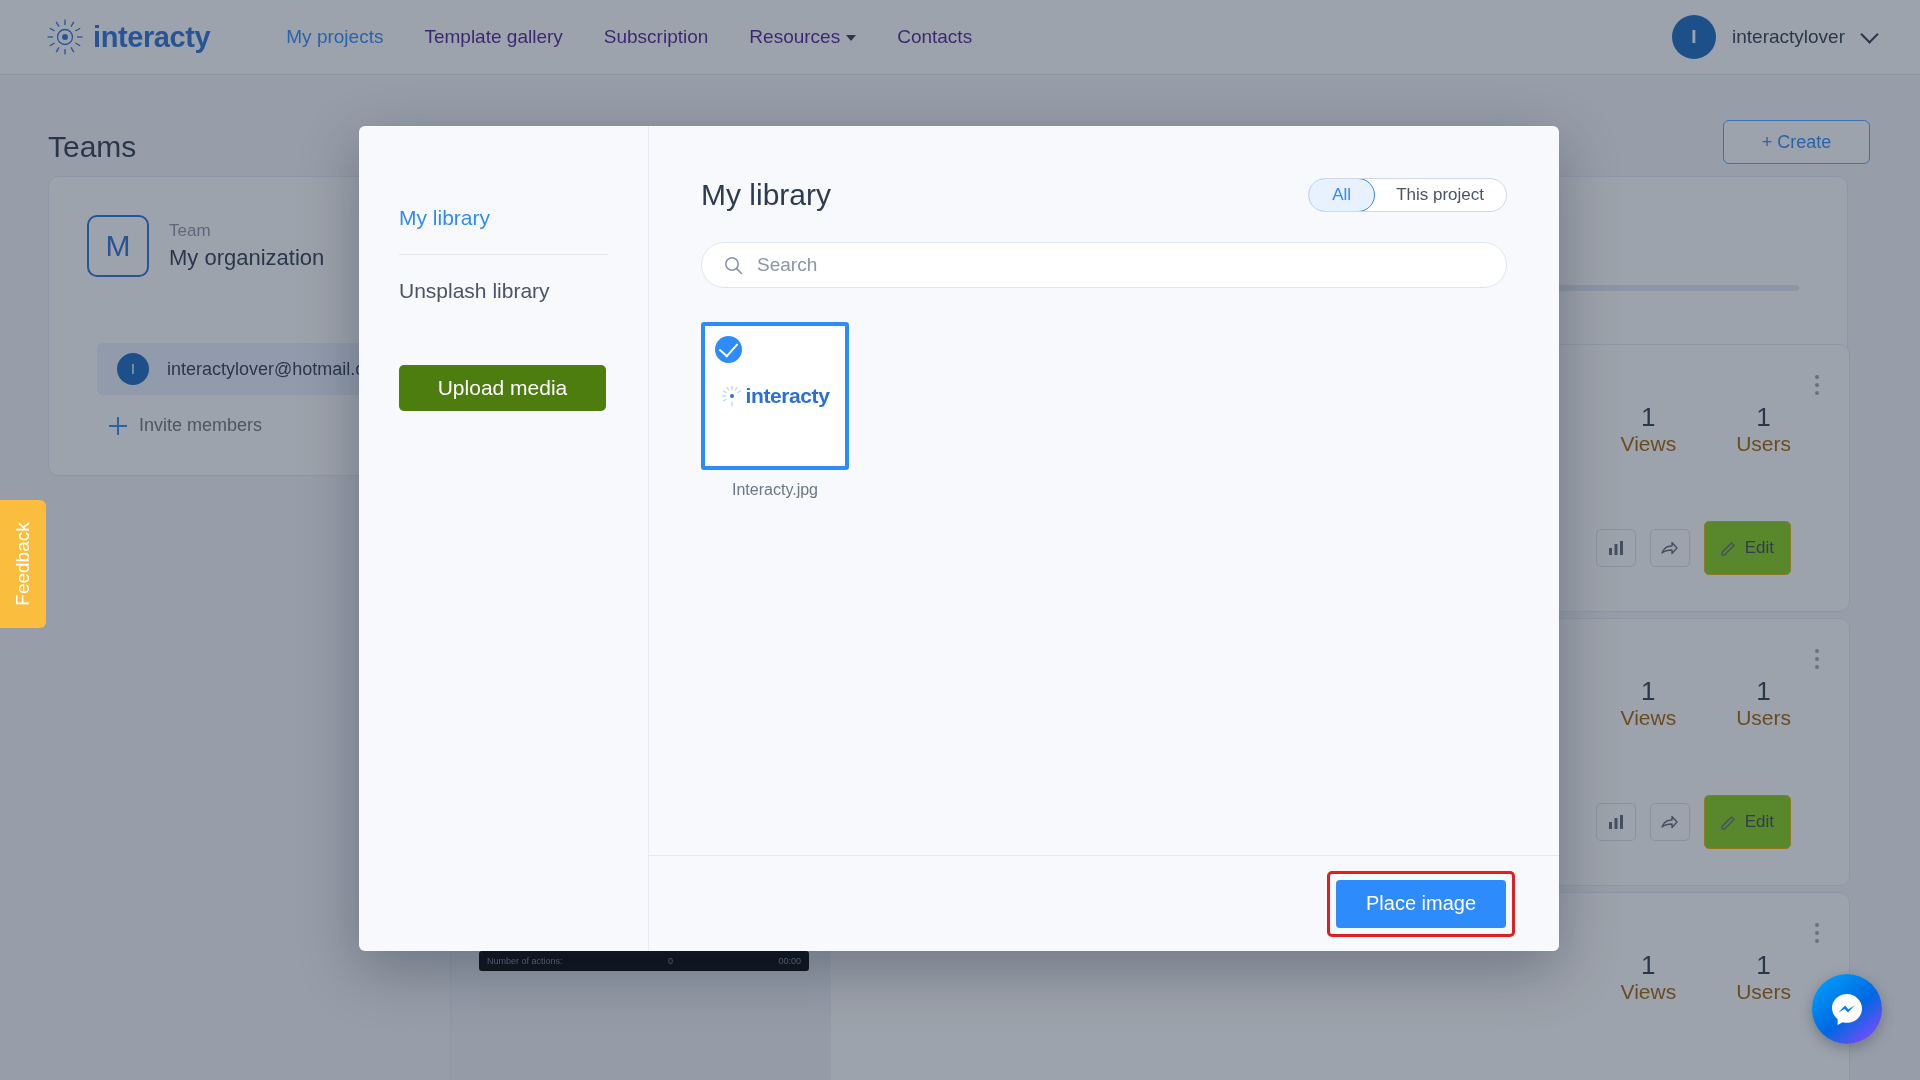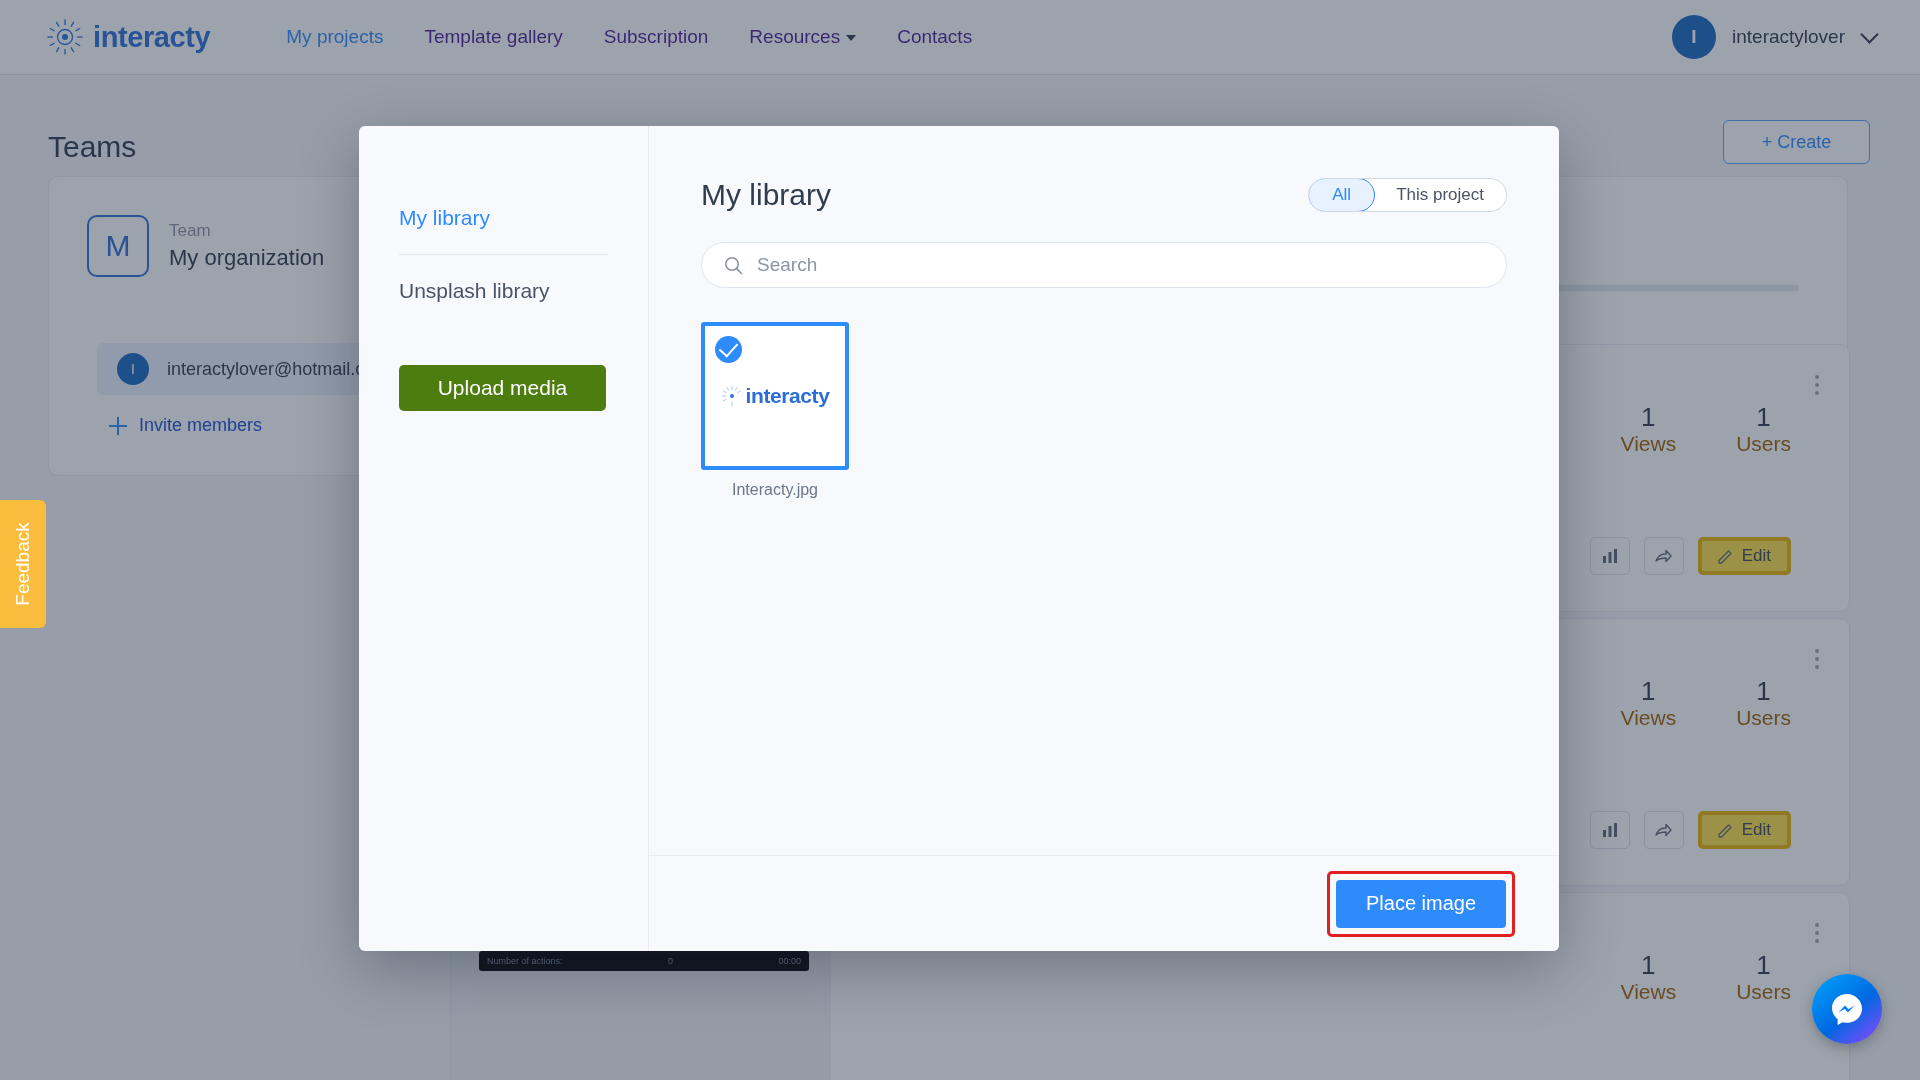--- a/index.html
+++ b/index.html
@@ -102,21 +102,21 @@
     background: #1766c0; color: #fff;
     display: flex; align-items: center; justify-content: center;
     font-size: 14px;
   }
   .member-email { margin-left: 18px; font-size: 18px; color: #2f3b4e; }
   .member-count { margin-left: 16px; font-size: 18px; color: #6b7688; }
 
   .invite-row {
     position: absolute; left: 60px; top: 238px;
     display: flex; align-items: center; gap: 12px;
-    font-size: 18px; color: #1d4ed8;
+    font-size: 18px; color: #737373;
   }
   .plus-ico {
     position: relative; width: 18px; height: 18px;
   }
   .plus-ico:before, .plus-ico:after {
     content:""; position: absolute; background: #2e8bfc;
   }
   .plus-ico:before { left: 0; top: 8px; width: 18px; height: 2px; }
   .plus-ico:after { top: 0; left: 8px; height: 18px; width: 2px; }
 
@@ -145,22 +145,22 @@
   .stat { text-align: center; }
   .stat .n { font-size: 26px; color: #2f3b4e; line-height: 1.1; }
   .stat .t { font-size: 21px; color: #a16207; }
   .pc-actions { position: absolute; right: 58px; bottom: 36px; display: flex; gap: 14px; align-items: center; }
   .sq-btn {
     width: 40px; height: 38px; border: 1px solid #d9e0ea; border-radius: 5px;
     background: #fff; display: flex; align-items: center; justify-content: center;
     color: #5d6879;
   }
   .edit-btn {
-    height: 38px; padding: 0 16px; border: 4px solid #eab308; border-radius: 5px;
-    background: #fde047; display: flex; align-items: center; gap: 9px;
+    height: 54px; padding: 0 16px; border: 1px solid #eab308; border-radius: 5px;
+    background: #84cc16; display: flex; align-items: center; gap: 9px;
     font-size: 17px; color: #3c4757;
   }
   .kebab {
     position: absolute; right: 30px; top: 30px;
     display: flex; flex-direction: column; gap: 4px; align-items: center;
   }
   .kebab i { width: 4px; height: 4px; border-radius: 50%; background: #9aa3b2; display: block; }
   .mini-strip {
     position: absolute; left: 28px; top: 58px; width: 330px; height: 20px;
     border-radius: 3px; background: #000000; display:flex; align-items:center;

